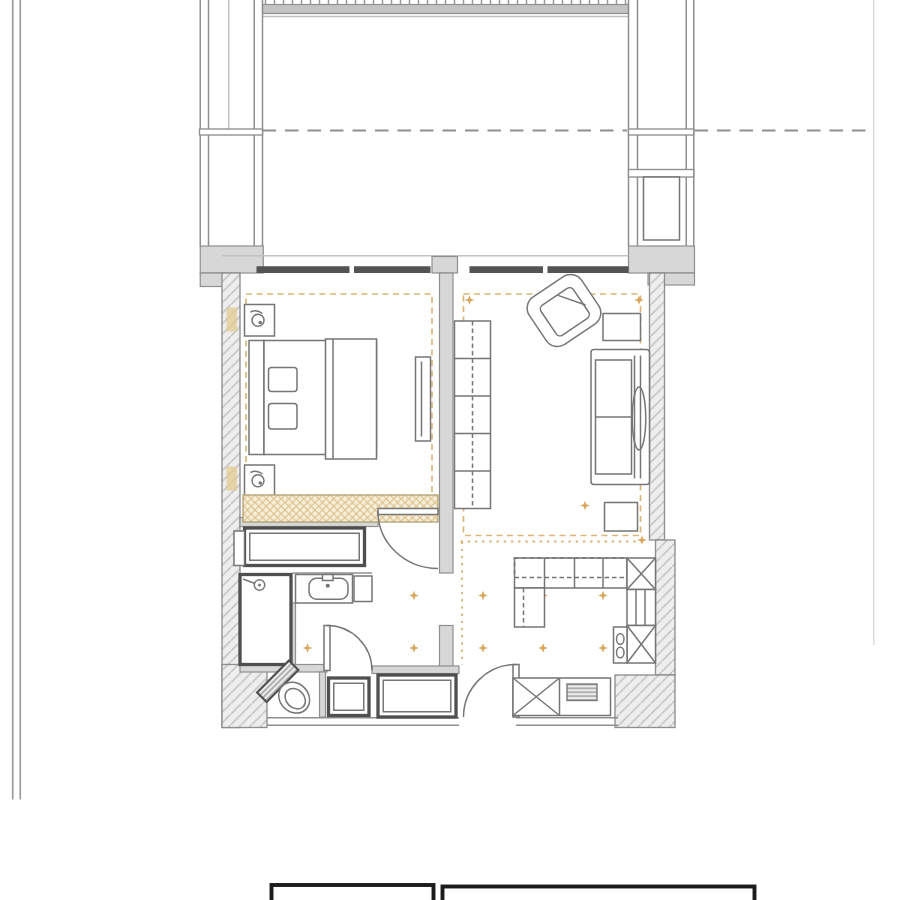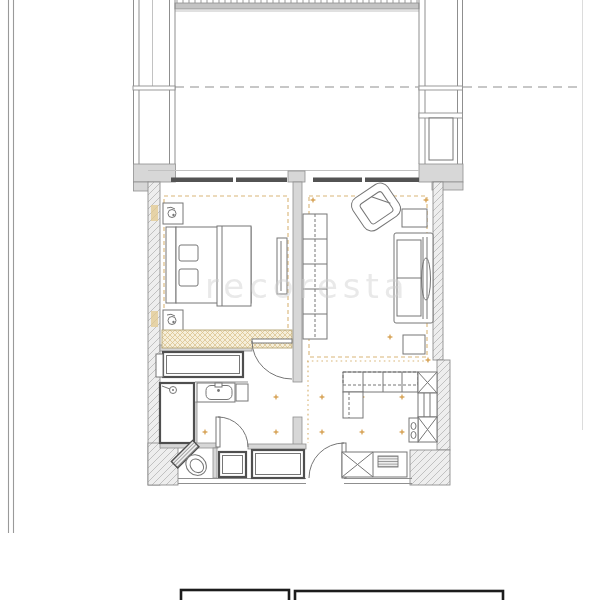--- a/index.html
+++ b/index.html
@@ -282,14 +282,13 @@
       <rect x="378" y="456" width="20" height="11" fill="url(#hobLines)" stroke="#767676" stroke-width="0.9"></rect>
     </g>
   </g>
 
   <g>
     <rect class="tb" x="181" y="590" width="108" height="22"></rect>
     <rect class="tb" x="295" y="591" width="208" height="22"></rect>
   </g>
 </svg>
 
-<div id="watermark">recoresta</div>
 </div>
 
 </body></html>

